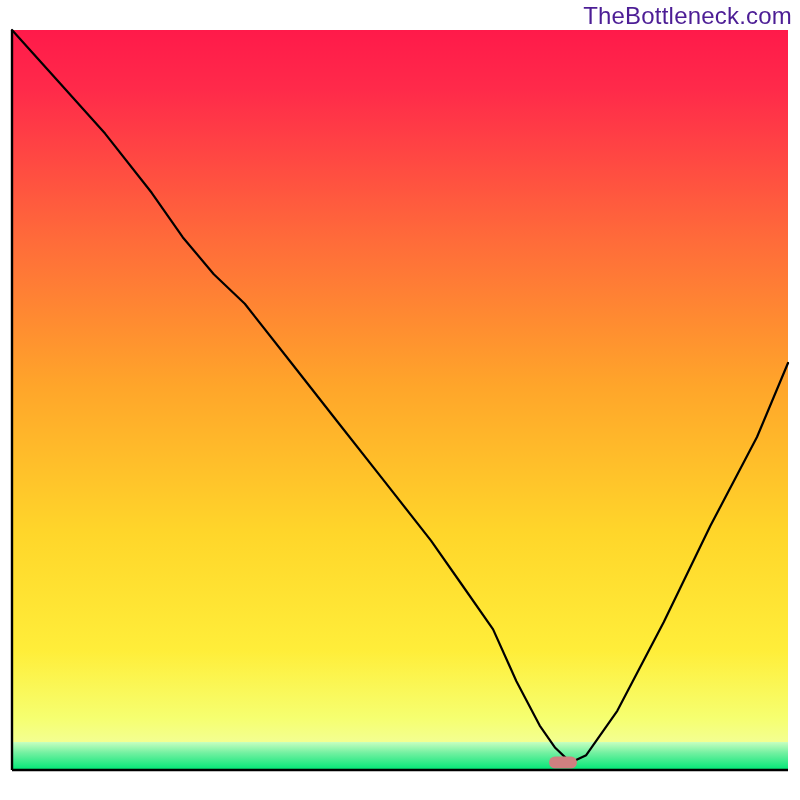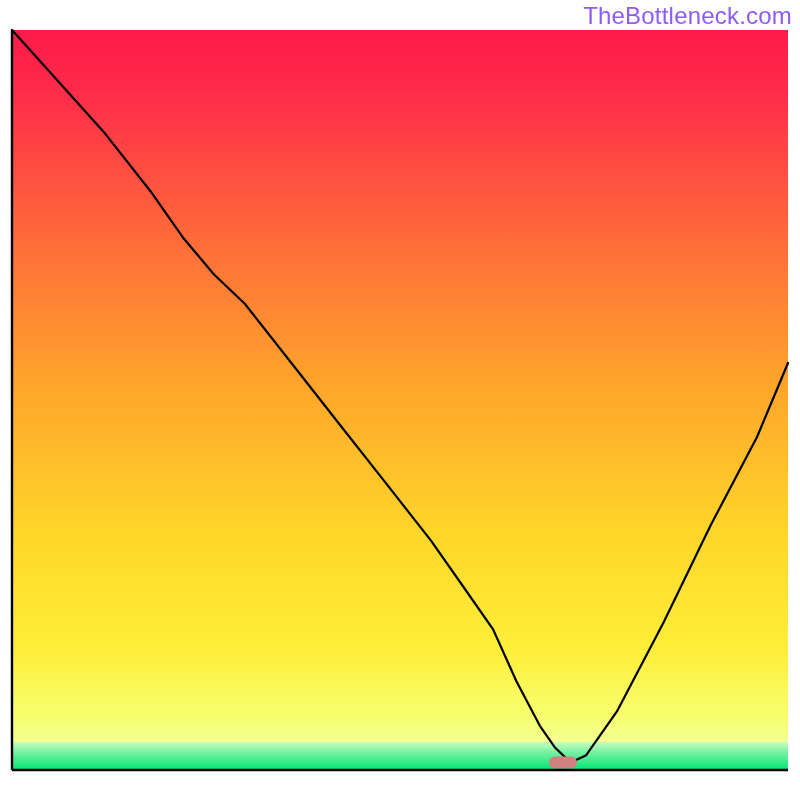--- a/index.html
+++ b/index.html
@@ -14,21 +14,21 @@
   .stage {
     position: relative;
     width: 800px;
     height: 800px;
   }
   .watermark {
     position: absolute;
     top: 2px;
     right: 8px;
     font-size: 24px;
-    color: #8b5cf6;
+    color: #4c1d95;
     font-weight: 400;
     letter-spacing: 0.2px;
     user-select: none;
   }
   svg.chart {
     position: absolute;
     left: 0;
     top: 0;
     width: 800px;
     height: 800px;

